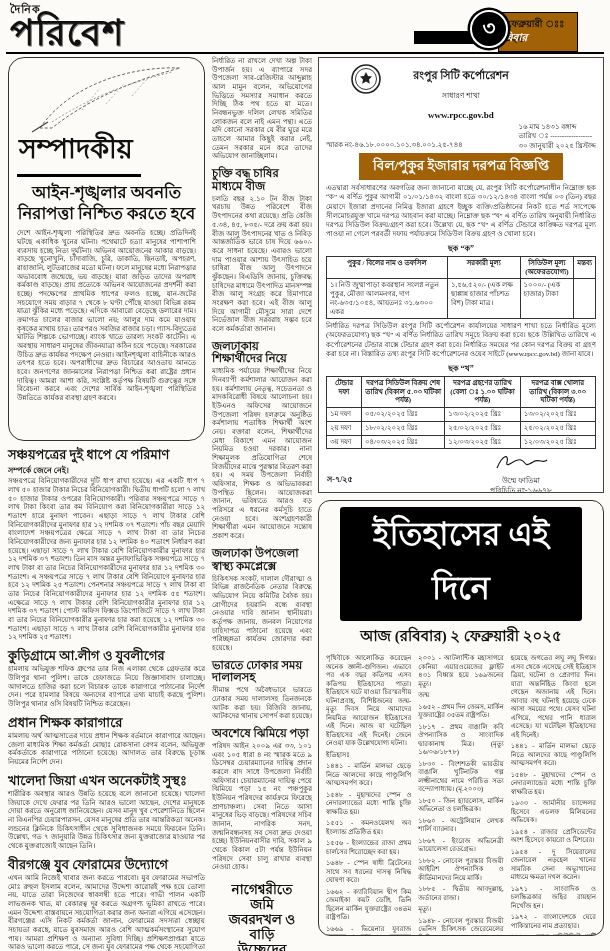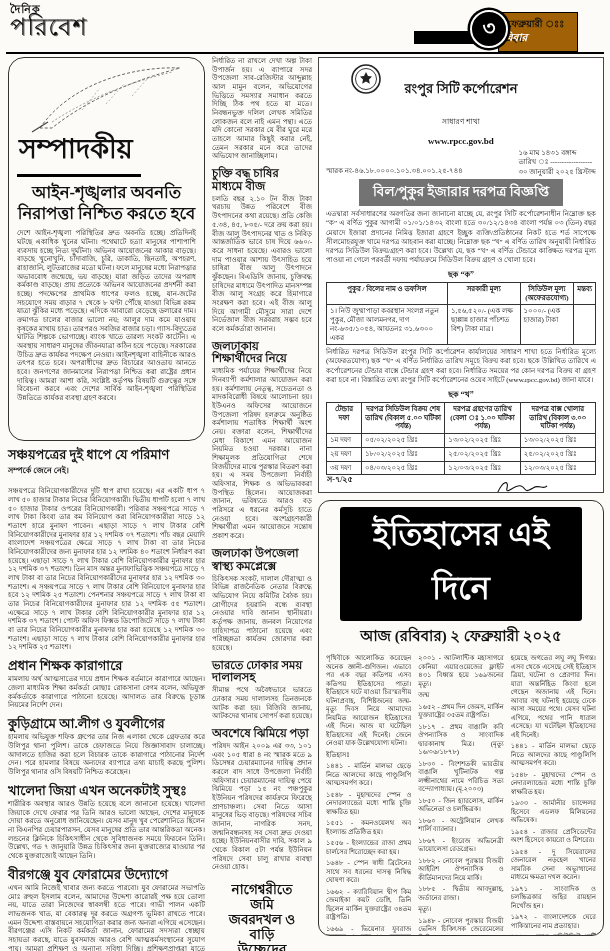--- a/index.html
+++ b/index.html
@@ -1,54 +1,54 @@
 <!DOCTYPE html>
 <html><head>
 <meta charset="utf-8">
 <style>
   html,body{margin:0;padding:0;background:#e8e6e2;}
   .page{position:relative;width:610px;height:951px;margin:0 auto;background:#fcfbf8;color:#101010;
         font-family:"Liberation Serif",serif;overflow:hidden;}
   
   .masthead{position:absolute;left:10px;top:4px;line-height:1;}
   .masthead .small{font-size:11px;font-weight:bold;letter-spacing:1px;}
-  .masthead .big{font-size:24px;font-weight:normal;letter-spacing:1px;text-shadow:1px 1px 0 #777;}
+  .masthead .big{font-size:36px;font-weight:bold;letter-spacing:1px;text-shadow:1px 1px 0 #777;}
   .head-rule{position:absolute;left:6px;right:6px;top:52px;height:2px;background:#000;}
   .head-bar{position:absolute;left:414px;top:31px;width:162px;height:13px;background:#000;}
   .date-box{position:absolute;left:498px;top:12px;width:78px;border:1.2px solid #000;background:#a16207;
             font-size:9.5px;font-weight:bold;text-align:left;padding:4px 0;}
   .day-label{position:absolute;left:498px;top:31px;width:78px;color:#fff;font-style:italic;
              font-size:10.5px;font-weight:bold;line-height:13px;}
   .page-badge{position:absolute;left:470px;top:10px;width:34px;height:34px;border-radius:50%;
               background:#000;color:#fff;border:2px solid #fff;box-shadow:0 0 0 2.5px #000;
               font-size:20px;font-weight:bold;text-align:center;line-height:32px;}
   
   .col-left{position:absolute;left:8px;top:57px;width:197px;}
   .col-mid{position:absolute;left:212px;top:57px;width:100px;}
   .col-right{position:absolute;left:318px;top:57px;width:286px;}
   .body-txt{font-size:7px;line-height:1.24;text-align:justify;word-break:break-word;}
   h3.art{font-size:13px;margin:7px 0 2px;line-height:1.1;}
   h4.art{font-size:11.5px;margin:6px 0 2px;line-height:1.12;}
   h4.art.big{font-size:13.5px;text-align:center;margin:10px 16px 3px;}
-  .subhead{font-size:8px;font-weight:bold;margin:0 0 10px;}
+  .subhead{font-size:8px;font-weight:bold;margin:0 0 0;}
   
   .edit-box{border:1.6px solid #333;border-radius:16px;padding:4px 8px 6px;height:372px;overflow:hidden;}
   .quill{display:block;margin:0 auto;}
   .edit-title{font-size:27px;font-weight:bold;border-bottom:3px solid #000;display:inline-block;
               padding:0 8px 1px 2px;margin:-6px 0 4px;}
   .edit-head{font-size:16.5px;font-weight:bold;text-align:center;line-height:1.25;margin:2px 0 5px;}
   
   .notice-box{position:relative;border:1px solid #444;background:#fff;padding:5px 7px 4px;height:425px;overflow:hidden;}
-  .n-org{font-size:13px;font-weight:bold;text-align:center;margin:16px;}
+  .n-org{font-size:11px;font-weight:bold;text-align:center;margin:4px;}
   .n-branch{font-size:7.5px;text-align:center;margin:1px 0;}
   .n-web{font-size:9px;text-align:center;margin:8px 0 3px;font-weight:bold;}
   .emblem{position:absolute;left:32px;top:6px;}
   .memo-row{display:flex;justify-content:space-between;align-items:flex-end;font-size:7px;margin:1px 0 2px;}
   .memo-right{text-align:left;line-height:1.35;}
-  .tender-banner{display:table;margin:2px auto 4px;background:#737373;color:#fff;font-weight:bold;
+  .tender-banner{display:table;margin:2px auto 4px;background:#a16207;color:#fff;font-weight:bold;
                  font-size:13.5px;padding:2px 14px;}
   .n-para{font-size:7px;line-height:1.3;text-align:justify;margin:0 0 3px;}
   .tbl-cap{text-align:center;font-weight:bold;font-size:8px;margin:1px 0;}
   table.nt{width:100%;border-collapse:collapse;font-size:7px;margin-bottom:3px;}
   table.nt th,table.nt td{border:1px solid #333;padding:2px 3px;vertical-align:top;line-height:1.25;}
   table.nt th{text-align:center;font-weight:bold;}
   .sig-block{width:150px;margin-left:auto;text-align:center;font-size:7.5px;line-height:1.4;}
   .ref-no{position:absolute;left:8px;bottom:6px;font-size:8px;font-weight:bold;}
   
   .hist-box{border:1.6px solid #333;border-radius:12px;margin-top:7px;padding:5px 7px;height:424px;overflow:hidden;}
@@ -92,26 +92,26 @@
       </div>
       <div class="body-txt">দেশে আইন-শৃঙ্খলা পরিস্থিতির দ্রুত অবনতি হচ্ছে। প্রতিদিনই ঘটছে একাধিক খুনের ঘটনা। পথেঘাটে হত্যা মানুষের পাশাপাশি ব্যবসায় হচ্ছে নিত্য দুর্ঘটনা। অভিনব আয়োজনের আকার বাড়ছে। বাড়ছে খুনোখুনি, চাঁদাবাজি, চুরি, ডাকাতি, ছিনতাই, অপহরণ, রাহাজানি, লুটতরাজের মতো ঘটনা। ফলে মানুষের মধ্যে নিরাপত্তার অভাববোধ জন্মেছে, ভয় বাড়ছে। যারা জড়িত তাদের অপরাধ কর্মকাণ্ড বাড়ছে। প্রায় প্রত্যেকে অভিনব আয়োজনের প্রদর্শনী করা হচ্ছে। পদক্ষেপের প্রাথমিক ধাপের ফলও হচ্ছে, যান-জটের সহযোগে সময় বাড়ার ৭ থেকে ৮ ঘণ্টা পৌঁছে যাওয়া বিভিন্ন রকম যাত্রা ঝুঁকির মধ্যে পড়েছে। এদিকে আবারো বেড়েছে ডলারের দাম। ক্রমাগত চালের বাজার ভালো নয়; আলুর দাম কমে যাওয়ায় কৃষকের মাথায় হাত। তারপরও সবজির বাজার চড়া। গ্যাস-বিদ্যুতের ঘাটতি শিল্পকে ভোগাচ্ছে। ব্যাংক খাতে তারল্য সংকট কাটেনি। এ অবস্থায় সাধারণ মানুষের জীবনযাত্রা কঠিন হয়ে পড়েছে। সরকারের উচিত দ্রুত কার্যকর পদক্ষেপ নেওয়া। আইনশৃঙ্খলা বাহিনীকে আরও তৎপর হতে হবে। অপরাধীদের দ্রুত বিচারের আওতায় আনতে হবে। জনগণের জানমালের নিরাপত্তা নিশ্চিত করা রাষ্ট্রের প্রধান দায়িত্ব। আমরা আশা করি, সংশ্লিষ্ট কর্তৃপক্ষ বিষয়টি গুরুত্বের সঙ্গে বিবেচনা করবে এবং দেশের সার্বিক আইন-শৃঙ্খলা পরিস্থিতির উন্নতিতে কার্যকর ব্যবস্থা গ্রহণ করবে।</div>
     </div>
 
     <div>
       <h3 class="art">সঞ্চয়পত্রের দুই ধাপে যে পরিমাণ</h3>
       <div class="subhead">সম্পর্কে জেনে নেই।</div>
       <div class="body-txt">সঞ্চয়পত্রে বিনিয়োগকারীদের দুটি ধাপ রাখা হয়েছে। এর একটি ধাপ ৭ লাখ ৫০ হাজার টাকার নিচের বিনিয়োগকারী। দ্বিতীয় ধাপটি হলো ৭ লাখ ৫০ হাজার টাকার ওপরের বিনিয়োগকারী। পরিবার সঞ্চয়পত্রে সাড়ে ৭ লাখ টাকা কিংবা তার কম বিনিয়োগ করা বিনিয়োগকারীরা সাড়ে ১২ শতাংশ হারে মুনাফা পাবেন। এছাড়া সাড়ে ৭ লাখ টাকার বেশি বিনিয়োগকারীদের মুনাফার হার ১২ দশমিক ৩৭ শতাংশ। পাঁচ বছর মেয়াদি বাংলাদেশ সঞ্চয়পত্রের ক্ষেত্রে সাড়ে ৭ লাখ টাকা বা তার নিচের বিনিয়োগকারীদের জন্য মুনাফার হার ১২ দশমিক ৪০ শতাংশ নির্ধারণ করা হয়েছে। এছাড়া সাড়ে ৭ লাখ টাকার বেশি বিনিয়োগকারীর মুনাফার হার ১২ দশমিক ৩৭ শতাংশ। তিন মাস অন্তর মুনাফাভিত্তিক সঞ্চয়পত্রে সাড়ে ৭ লাখ টাকা বা তার নিচের বিনিয়োগকারীদের মুনাফার হার ১২ দশমিক ৩০ শতাংশ। এ সঞ্চয়পত্রে সাড়ে ৭ লাখ টাকার বেশি বিনিয়োগে মুনাফার হার হবে ১২ দশমিক ২৫ শতাংশ। পেনশনার সঞ্চয়পত্রে সাড়ে ৭ লাখ টাকা বা তার নিচের বিনিয়োগকারীদের মুনাফার হার ১২ দশমিক ৫৫ শতাংশ। এক্ষেত্রে সাড়ে ৭ লাখ টাকার বেশি বিনিয়োগকারীর মুনাফার হার ১২ দশমিক ৩৭ শতাংশ। পোস্ট অফিস ফিক্সড ডিপোজিটে সাড়ে ৭ লাখ টাকা বা তার নিচের বিনিয়োগকারীর মুনাফার হার করা হয়েছে ১২ দশমিক ৩০ শতাংশ। এছাড়া সাড়ে ৭ লাখ টাকার বেশি বিনিয়োগকারীর মুনাফার হার ১২ দশমিক ২৫ শতাংশ।</div>
     </div>
     <div>
+      <h3 class="art">কুড়িগ্রামে আ.লীগ ও যুবলীগের</h3>
+      <div class="body-txt">হামলায় অভিযুক্ত শফিক গ্রুপের তার নিজ এলাকা থেকে গ্রেফতার করে উলিপুর থানা পুলিশ। তাকে হেফাজতে নিয়ে জিজ্ঞাসাবাদ চালাচ্ছে। আদালতে হাজির করা হলে বিচারক তাকে কারাগারে পাঠানোর নির্দেশ দেন। পরে হামলার বিষয়ে অন্যদের ব্যাপারে তথ্য যাচাই করছে পুলিশ। উলিপুর থানার ওসি বিষয়টি নিশ্চিত করেছেন।</div>
+    </div>
+    <div>
       <h3 class="art">প্রধান শিক্ষক কারাগারে</h3>
       <div class="body-txt">মামলায় অর্থ আত্মসাতের দায়ে প্রধান শিক্ষক বর্তমানে কারাগারে আছেন। জেলা মাধ্যমিক শিক্ষা কর্মকর্তা মোছাঃ রোকসানা বেগম বলেন, অভিযুক্ত কর্মকর্তাকে কারাগারে পাঠানো হয়েছে। আদালত তার বিরুদ্ধে চূড়ান্ত নিয়মের নির্দেশ দেন।</div>
-    </div>
-    <div>
-      <h3 class="art">কুড়িগ্রামে আ.লীগ ও যুবলীগের</h3>
-      <div class="body-txt">হামলায় অভিযুক্ত শফিক গ্রুপের তার নিজ এলাকা থেকে গ্রেফতার করে উলিপুর থানা পুলিশ। তাকে হেফাজতে নিয়ে জিজ্ঞাসাবাদ চালাচ্ছে। আদালতে হাজির করা হলে বিচারক তাকে কারাগারে পাঠানোর নির্দেশ দেন। পরে হামলার বিষয়ে অন্যদের ব্যাপারে তথ্য যাচাই করছে পুলিশ। উলিপুর থানার ওসি বিষয়টি নিশ্চিত করেছেন।</div>
     </div>
     <div>
       <h3 class="art">খালেদা জিয়া এখন অনেকটাই সুস্থঃ</h3>
       <div class="body-txt">শারীরিক অবস্থার আরও উন্নতি হয়েছে বলে জানানো হয়েছে। খালেদা জিয়াকে দেখে ফেরার পর তিনি আরও ভালো আছেন, দেশের মানুষকে দোয়া করতে অনুরোধ জানিয়েছেন। যেসব মানুষ খুব পেরেশানিতে ছিলেন না বিএনপির চেয়ারপারসন, যেসব মানুষের প্রতি তার আন্তরিকতা অনেক। লন্ডনের ক্লিনিকে চিকিৎসাধীন থেকে সুবিধাজনক সময়ে ফিরবেন তিনি। উল্লেখ্য, গত ৭ জানুয়ারি উন্নত চিকিৎসার জন্য যুক্তরাজ্যের যাওয়ার পর থেকে যুক্তরাজ্যেই আছেন তিনি।</div>
     </div>
     <div>
       <h3 class="art">বীরগঞ্জে যুব ফোরামের উদ্যোগে</h3>
       <div class="body-txt">এখন আমি নিজেই খাবার জন্য করতে পারবো। যুব ফোরামের সভাপতি মোঃ রুহুল ইসলাম বলেন, আমাদের উদ্দেশ্য কারোরই পক্ষ হয়ে তোলা নয়, যাতে তারা নিজেদের স্বাবলম্বী হতে পারে। গাভী পালন একটি লাভজনক খাত, যা বেকারত্ব দূর করতে অগ্রগণ্য ভূমিকা রাখতে পারে। এমন উদ্দেশ্য বাস্তবায়নে সহযোগিতা করার জন্য অন্যরা এগিয়ে এসেছেন। বীরগঞ্জের এসি নিকট কর্মকর্তা জানান, ফোরামের সদস্যরা স্বেচ্ছায় সহায়তা করছে, যাতে যুবসমাজ আরও বেশি আত্মকর্মসংস্থানের সুযোগ পায়। আমরা প্রশিক্ষণ ও অন্যান্য সুবিধা দিচ্ছি। প্রশিক্ষণপ্রাপ্তরা যাতে আরও ভালো করতে পারে, সে জন্য যুব ফোরামের পক্ষ থেকে সহযোগিতা অব্যাহত রাখার প্রতিশ্রুতি দেওয়া হয়েছে। স্থানীয় জনগণ ও প্রশাসন যুব ফোরামের এই উদ্যোগের সাথে রয়েছেন বলে জানান এবং আশাবাদী যে, এটি স্থানীয় কর্মসংস্থানে ইতিবাচক পরিবর্তন আনবে।</div>
     </div>
 

